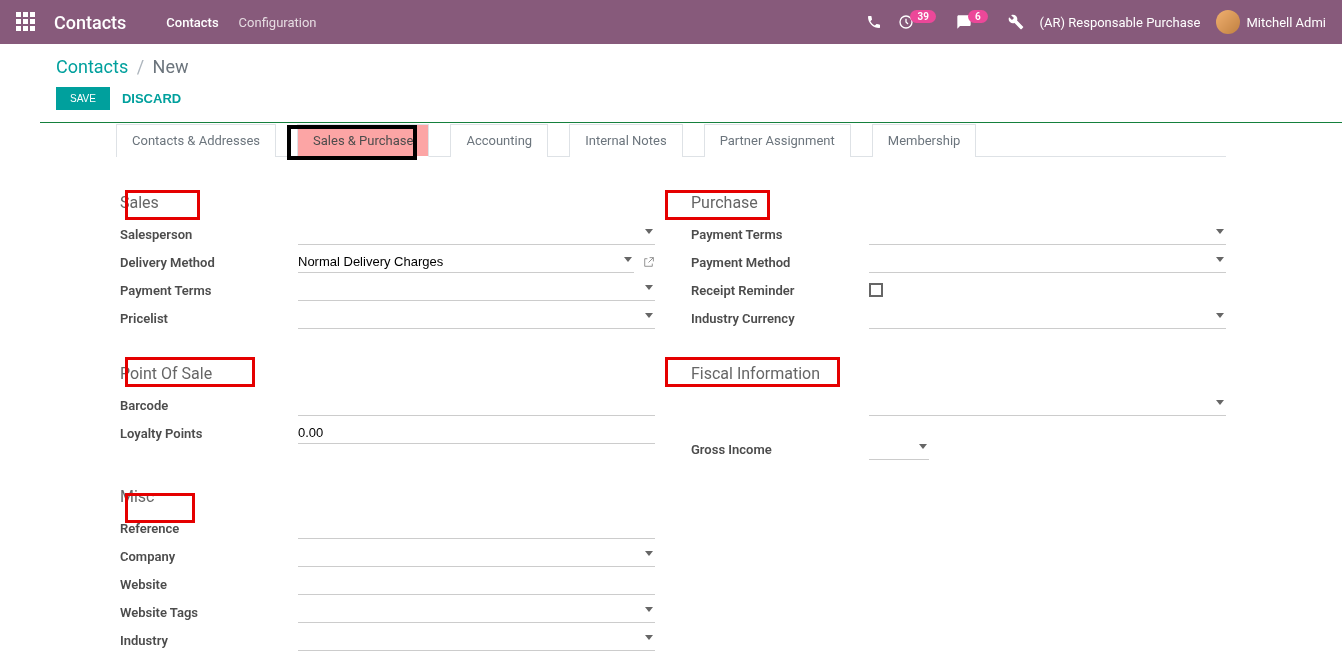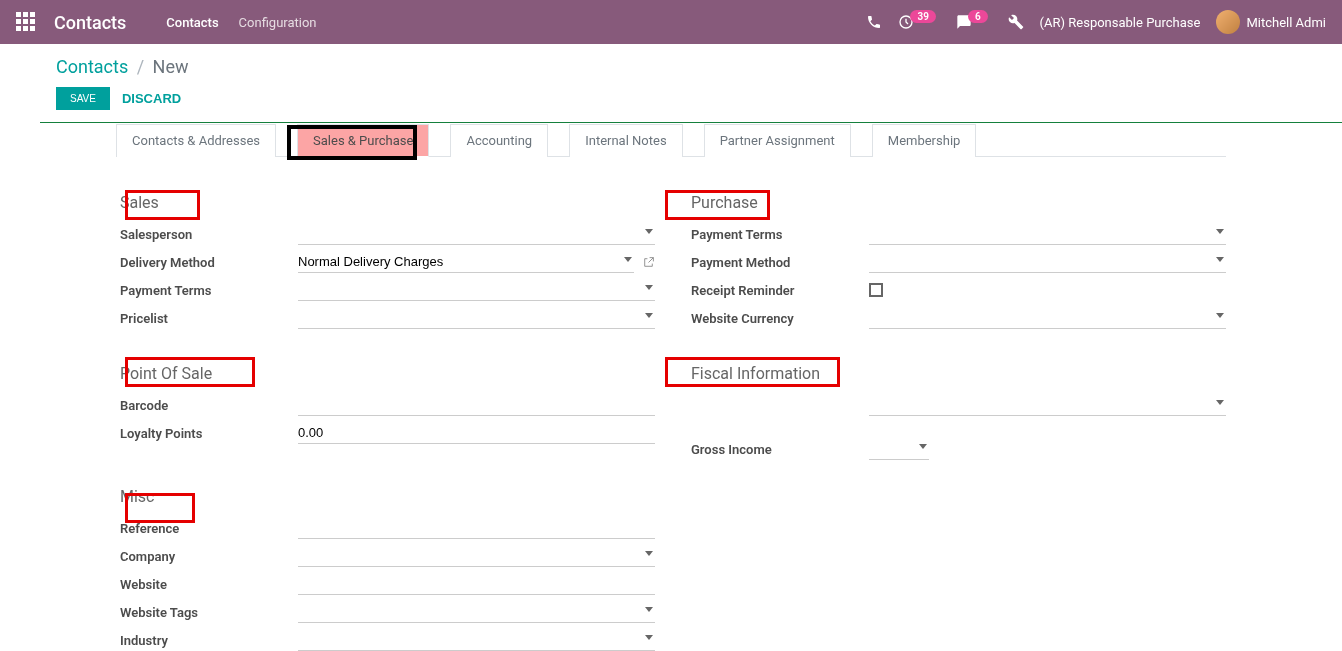--- a/index.html
+++ b/index.html
@@ -273,21 +273,21 @@
       </div>
 
       <div class="field-row">
         <div class="field-label">Receipt Reminder</div>
         <div class="field-input">
           <span class="checkbox"></span>
         </div>
       </div>
 
       <div class="field-row">
-        <div class="field-label">Website Currency</div>
+        <div class="field-label">Industry Currency</div>
         <div class="field-input">
           <div class="dropdown-wrap">
             <input class="input-underline" value="" style="">
             <div class="dropdown-caret"></div>
           </div>
         </div>
       </div>
 
       <div class="section-title" style="margin-top:32px">Fiscal Information</div>
 

